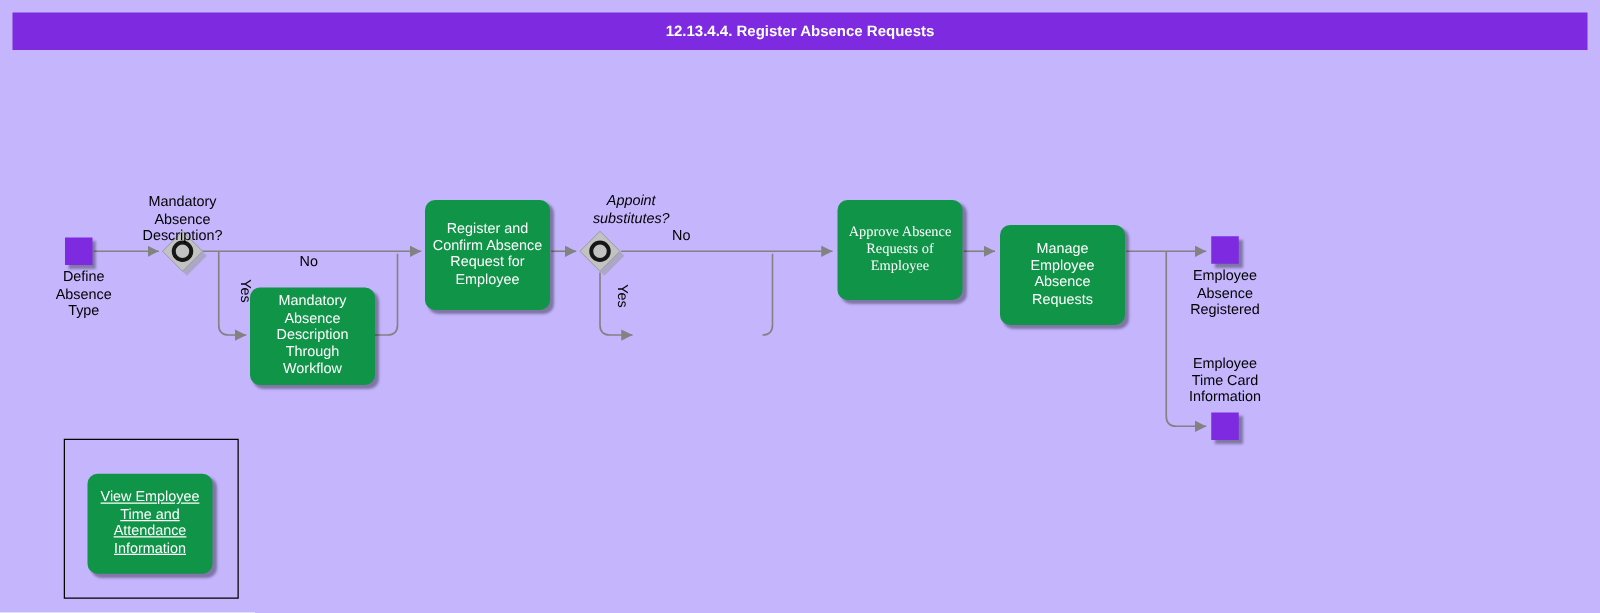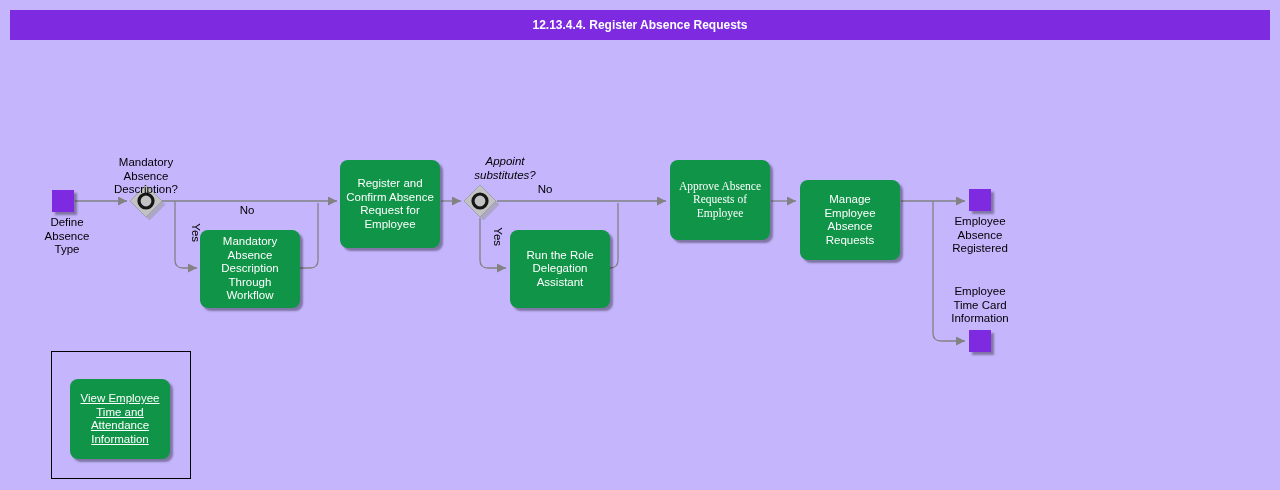--- a/index.html
+++ b/index.html
@@ -131,25 +131,20 @@
 Confirm Absence
 Request for
 Employee</span>
   </div>
 
   <div class="lbl lbl-gateway2">Appoint
 substitutes?</div>
   <div class="lbl lbl-no2">No</div>
   <div class="lbl lbl-yes2">Yes</div>
 
-  <div class="task task-run">
-    <span>Run the Role
-Delegation
-Assistant</span>
-  </div>
 
   <div class="task task-approve">
     <span>Approve Absence
 Requests of
 Employee</span>
   </div>
 
   <div class="task task-manage">
     <span>Manage
 Employee

